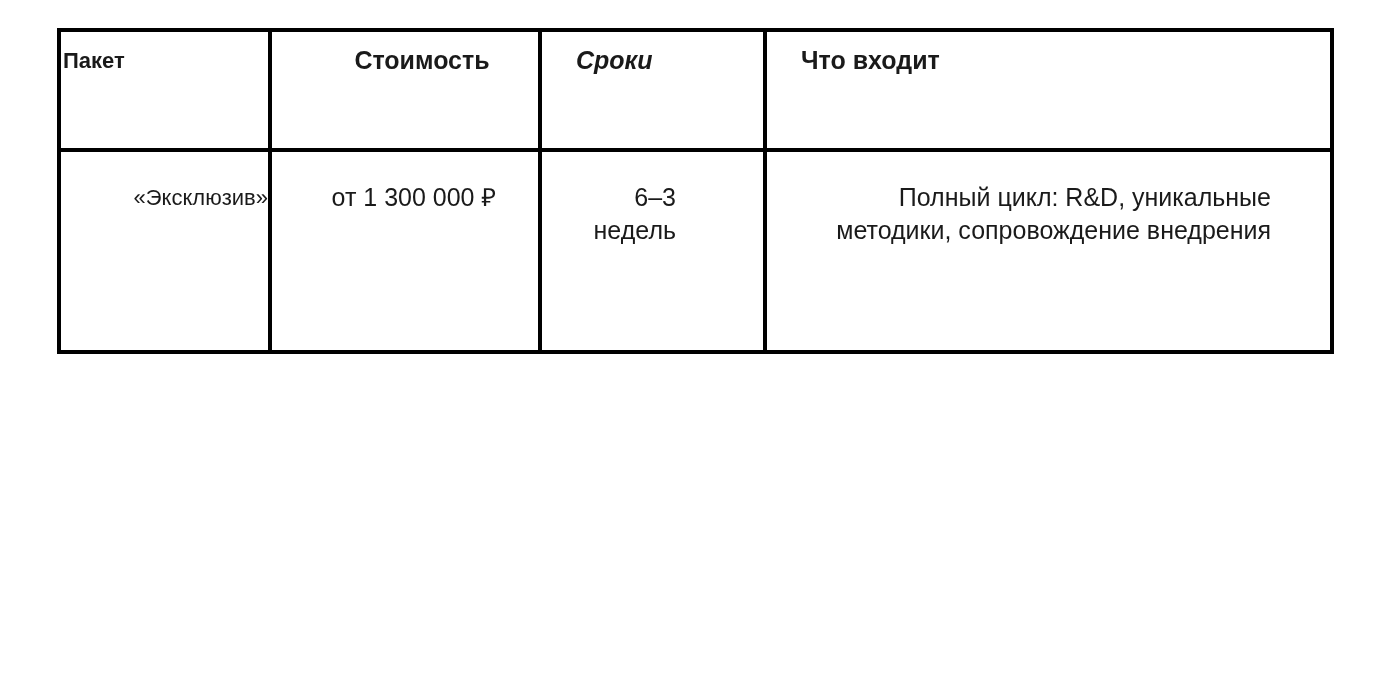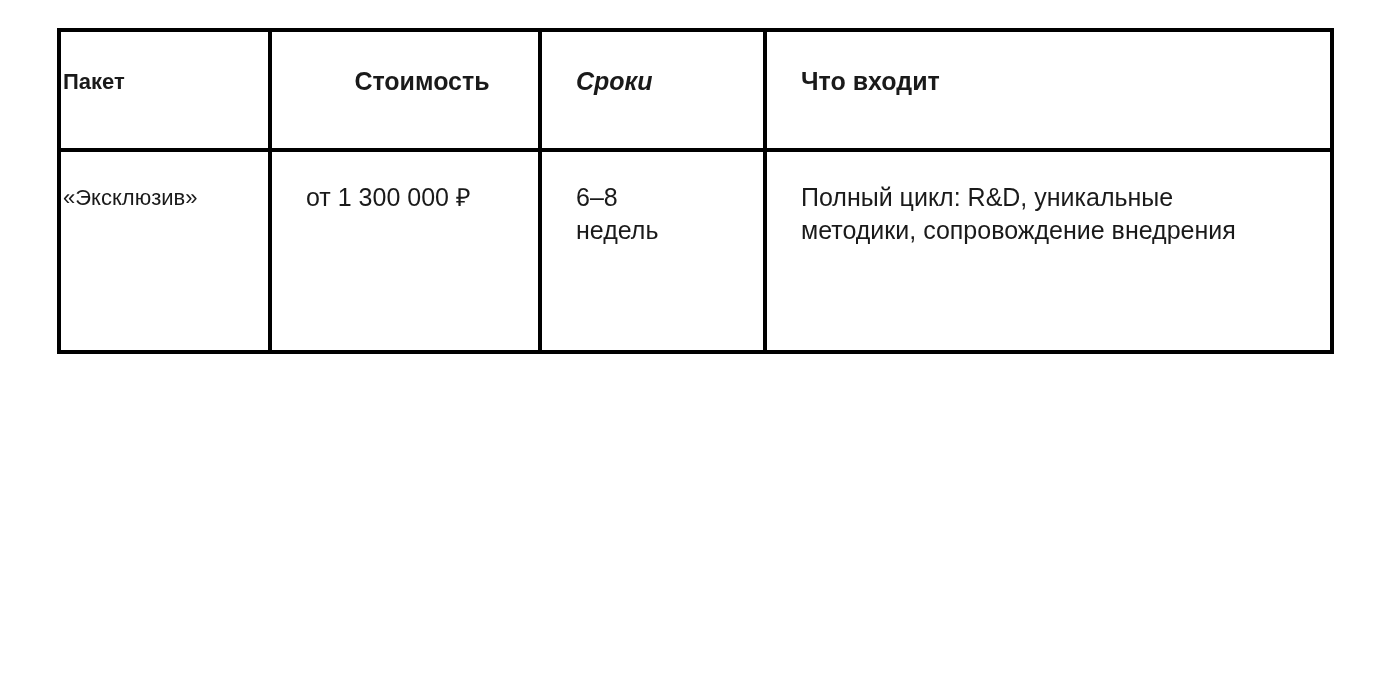--- a/index.html
+++ b/index.html
@@ -4,27 +4,27 @@
 <style>
   html, body { margin: 0; padding: 0; background: #ffffff; }
   body { width: 1394px; height: 690px; position: relative; overflow: hidden;
          font-family: "Liberation Sans", sans-serif; color: #1a1a1a; }
   table { position: absolute; left: 57px; top: 28px; border-collapse: collapse;
           table-layout: fixed; width: 1277px; }
   td, th { border: 4px solid #000; vertical-align: top; text-align: left;
            font-size: 25px; line-height: 33px; padding: 0; }
   th { font-weight: bold; height: 116px; }
   tr.body-row td { height: 157px; }
-  tr.body-row.last td { height: 198px; }
+  tr.body-row.last td { height: 198px; text-align: right; }
   .c1 { width: 207px; }
   .c2 { width: 266px; text-align: center; }
   .c3 { width: 221px; font-style: italic; }
   .cell { padding: 29px 0 0 34px; }
   .cell.first { padding-left: 2px; }
-  th .cell { padding-top: 33px; }
+  th .cell { padding-top: 12px; }
   .c1 .cell { font-size: 22px; }
 </style>
 </head>
 <body>
 
 <table>
   <tbody>
       <tr>
     <th class="c1">
           <div class="cell first">Пакет</div>
@@ -40,20 +40,20 @@
         </th>
   </tr>
   <tr class="body-row last">
     <td class="c1">
           <div class="cell first">«Эксклюзив»</div>
         </td>
     <td>
           <div class="cell" style="width:190px">от 1 300 000 ₽</div>
         </td>
     <td>
-          <div class="cell" style="width:100px">6–8 недель</div>
+          <div class="cell" style="width:100px">6–3 недель</div>
         </td>
     <td>
           <div class="cell" style="width:470px">Полный цикл: R&amp;D, уникальные методики, сопровождение внедрения</div>
         </td>
   </tr>
 </tbody>
   </table>
 
 </body></html>

